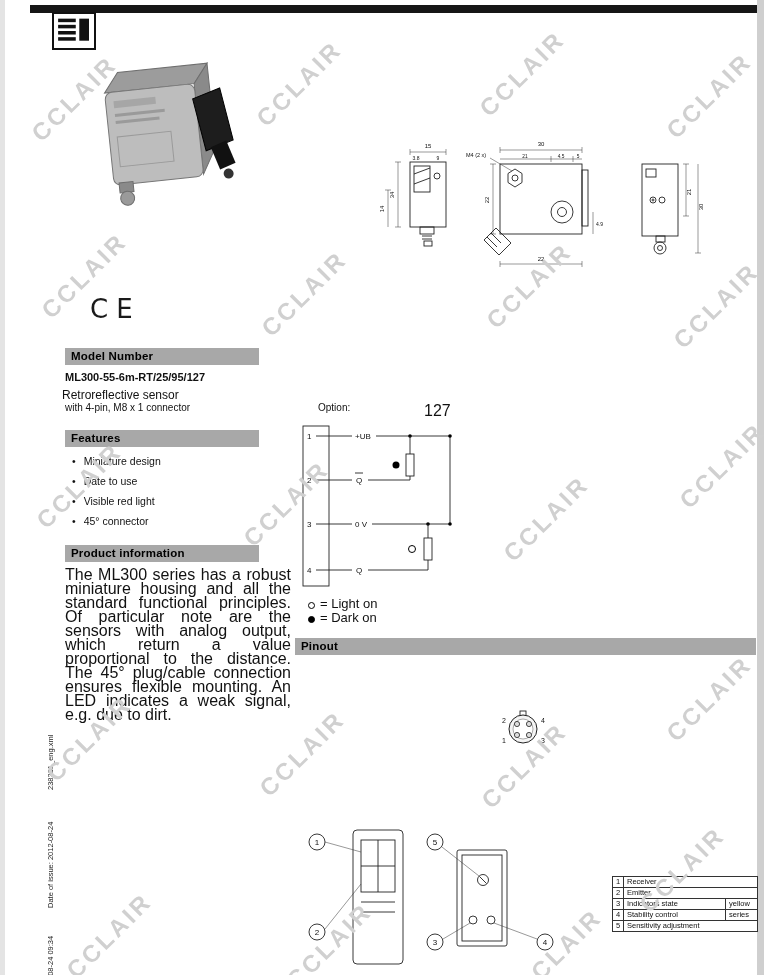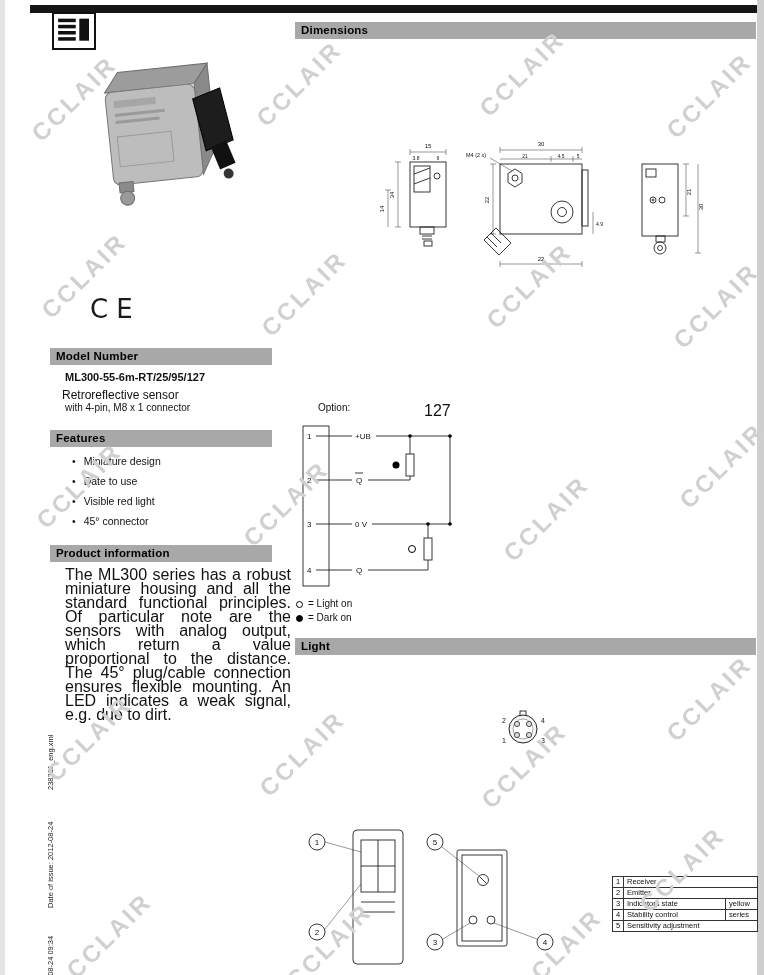--- a/index.html
+++ b/index.html
@@ -3,33 +3,33 @@
 <meta charset="utf-8">
 <style>
   *{box-sizing:border-box;margin:0;padding:0}
   body{margin:0;background:#dcdcdc;font-family:"Liberation Sans",sans-serif;color:#111}
   .page{position:relative;width:764px;height:975px;background:#fff;overflow:hidden;margin:0 auto}
   .edge-left{position:absolute;left:0;top:0;width:5px;height:100%;background:#e4e4e4}
   .edge-right{position:absolute;right:0;top:0;width:7px;height:100%;background:#cfcfcf}
   .topbar{position:absolute;left:30px;top:5px;width:727px;height:8px;background:#161616}
   .logo-box{position:absolute;left:52px;top:12px;width:44px;height:38px;border:2px solid #111;background:#fff;padding:2px}
   .sec-head{position:absolute;height:17px;background:#a8a8a8;color:#000;font-size:11.5px;font-weight:bold;line-height:17px;padding-left:6px;letter-spacing:.2px}
-  .sec-head.lcol{left:50px;width:222px}
+  .sec-head.lcol{left:65px;width:194px}
   .sec-head.rcol{left:295px;width:461px}
   .wm{position:absolute;color:#d0d0d0;font-size:24px;font-weight:bold;letter-spacing:3px;transform:rotate(-45deg);pointer-events:none;z-index:6;white-space:nowrap}
   .model-number{position:absolute;left:65px;top:371px;font-size:11px;font-weight:bold}
   .model-line1{position:absolute;left:62px;top:388px;font-size:12px}
   .model-line2{position:absolute;left:65px;top:402px;font-size:10px}
   .feature-item{position:absolute;left:72px;font-size:10.5px}
   .feature-item::before{content:"\2022";margin-right:8px}
   .prod-text{position:absolute;left:65px;top:568px;width:226px;font-size:16px;line-height:14px;text-align:justify}
   .ce-mark{position:absolute;left:90px;top:294px;font-size:26px;letter-spacing:8px;color:#1a1a1a;font-family:"DejaVu Sans",sans-serif}
   .option-label{position:absolute;left:318px;top:402px;font-size:10px}
   .option-value{position:absolute;left:424px;top:402px;font-size:16px}
-  .legend-row{position:absolute;left:296px;font-size:10px;line-height:12px}
+  .legend-row{position:absolute;left:308px;font-size:13px;line-height:12px}
   .sym{display:inline-block;width:7px;height:7px;border:1px solid #000;border-radius:50%;margin-right:5px;vertical-align:-1px;background:#fff}
   .sym.filled{background:#000}
   .dims-svg{position:absolute;left:350px;top:112px}
   .elec-svg{position:absolute;left:300px;top:420px}
   .pinout-svg{position:absolute;left:488px;top:698px}
   .ind-svg{position:absolute;left:295px;top:822px}
   .photo-svg{position:absolute;left:85px;top:52px}
   svg{font-family:"Liberation Sans",sans-serif}
   svg .ln{stroke:#222;stroke-width:.9;fill:none}
   svg .thin{stroke:#333;stroke-width:.5;fill:none}
@@ -105,21 +105,20 @@
 
   <div class="sec-head lcol" style="top:430px">Features</div>
   <div class="feature-item" style="top:455px">Miniature design</div>
   <div class="feature-item" style="top:475px">Date to use</div>
   <div class="feature-item" style="top:495px">Visible red light</div>
   <div class="feature-item" style="top:515px">45° connector</div>
 
   <div class="sec-head lcol" style="top:545px">Product information</div>
   <div class="prod-text">The ML300 series has a robust miniature housing and all the standard functional principles. Of particular note are the sensors with analog output, which return a value proportional to the distance. The 45° plug/cable connection ensures flexible mounting. An LED indicates a weak signal, e.g. due to dirt.</div>
 
-  <div class="sec-head rcol" style="top:22px">Dimensions</div>
 
   <svg class="dims-svg" width="420" height="165" viewBox="0 0 420 165">
 
     <g class="ln">
       <rect x="60" y="50" width="36" height="65"></rect>
       <rect x="64" y="54" width="16" height="26"></rect>
       <line x1="64" y1="62" x2="80" y2="56"></line>
       <line x1="64" y1="72" x2="80" y2="66"></line>
       <circle cx="87" cy="64" r="3"></circle>
       <rect x="70" y="115" width="14" height="7"></rect>
@@ -242,21 +241,21 @@
     <circle cx="128" cy="104" r="1.8" fill="#000"></circle>
     <line x1="128" y1="104" x2="128" y2="118" class="ln"></line>
     <rect x="124" y="118" width="8" height="22" class="ln"></rect>
     <line x1="128" y1="140" x2="128" y2="150" class="ln"></line>
     <circle cx="112" cy="129" r="3.5" fill="#fff" stroke="#000" stroke-width="1"></circle>
   </svg>
 
   <div class="legend-row" style="top:598px"><span class="sym"></span><span>= Light on</span></div>
   <div class="legend-row" style="top:612px"><span class="sym filled"></span><span>= Dark on</span></div>
 
-  <div class="sec-head rcol" style="top:638px">Light</div>
+  <div class="sec-head rcol" style="top:638px">Pinout</div>
 
   <svg class="pinout-svg" width="70" height="58" viewBox="0 0 70 58">
     <rect x="32" y="13" width="6" height="5" class="ln"></rect>
     <circle cx="35" cy="31" r="14" fill="#f4f4f4" stroke="#222" stroke-width="1"></circle>
     <circle cx="35" cy="31" r="10" fill="#fff" stroke="#888" stroke-width=".7"></circle>
     <circle cx="29" cy="26" r="2.6" fill="#ddd" stroke="#222" stroke-width=".8"></circle>
     <circle cx="41" cy="26" r="2.6" fill="#ddd" stroke="#222" stroke-width=".8"></circle>
     <circle cx="29" cy="37" r="2.6" fill="#ddd" stroke="#222" stroke-width=".8"></circle>
     <circle cx="41" cy="37" r="2.6" fill="#ddd" stroke="#222" stroke-width=".8"></circle>
     <text class="lbl" x="16" y="25" font-size="7" text-anchor="middle">2</text>

